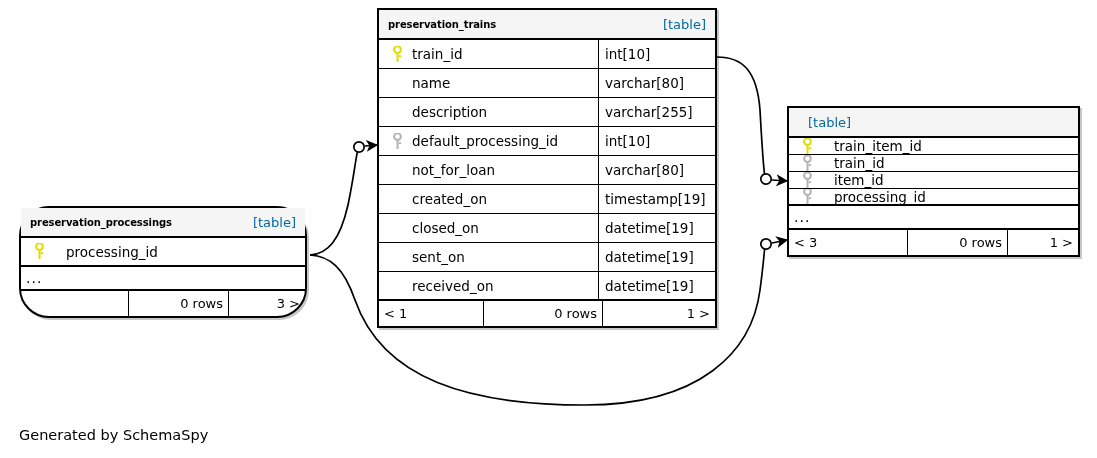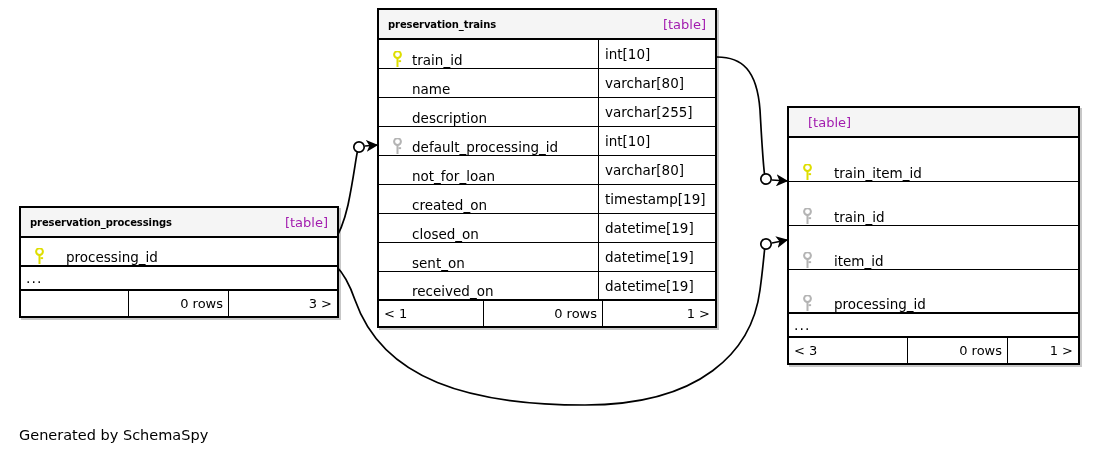--- a/index.html
+++ b/index.html
@@ -50,39 +50,39 @@
   }
   .tbl-name {
     font-weight: bold;
     font-size: 10px;
     color: #000000;
     white-space: nowrap;
     letter-spacing: -0.1px;
   }
   .tbl-kind {
     font-size: 13px;
-    color: #a21caf;
+    color: #0369a1;
     white-space: nowrap;
     padding-left: 10px;
   }
 
   .tbl-row {
     display: flex;
     align-items: stretch;
     border-bottom: 1px solid #000000;
     height: 29px;
     box-sizing: border-box;
   }
   .tbl-row.last-col-row {
     border-bottom: 2px solid #000000;
   }
   .col-name {
     flex: 1 1 auto;
     display: flex;
-    align-items: flex-end;
+    align-items: center;
     font-size: 13.5px;
     color: #000000;
     padding-left: 7px;
     white-space: nowrap;
     overflow: hidden;
   }
   .col-type {
     flex: 0 0 auto;
     display: flex;
     align-items: center;
@@ -140,24 +140,24 @@
 
   
   #tbl-preservation_trains {
     left: 377px; top: 8px; width: 340px;
   }
   #tbl-preservation_trains .col-type { width: 117px; }
 
   #tbl-preservation_trains_items {
     left: 787px; top: 106px; width: 293px;
   }
-  #tbl-preservation_trains_items .tbl-row { height: 44px; }
+  #tbl-preservation_trains_items .tbl-row { height: 17px; }
 
   #tbl-preservation_processings {
-    left: 19px; top: 206px; width: 320px;
+    left: 19px; top: 206px; width: 288px; border-radius: 30px;
   }
 
   
   #tbl-preservation_trains .foot-left  { width: 104px; }
   #tbl-preservation_trains .foot-mid   { width: 119px; }
   #tbl-preservation_trains .foot-right { flex: 1 1 auto; }
 
   #tbl-preservation_trains_items .foot-left  { width: 118px; }
   #tbl-preservation_trains_items .foot-mid   { width: 100px; }
   #tbl-preservation_trains_items .foot-right { flex: 1 1 auto; }

